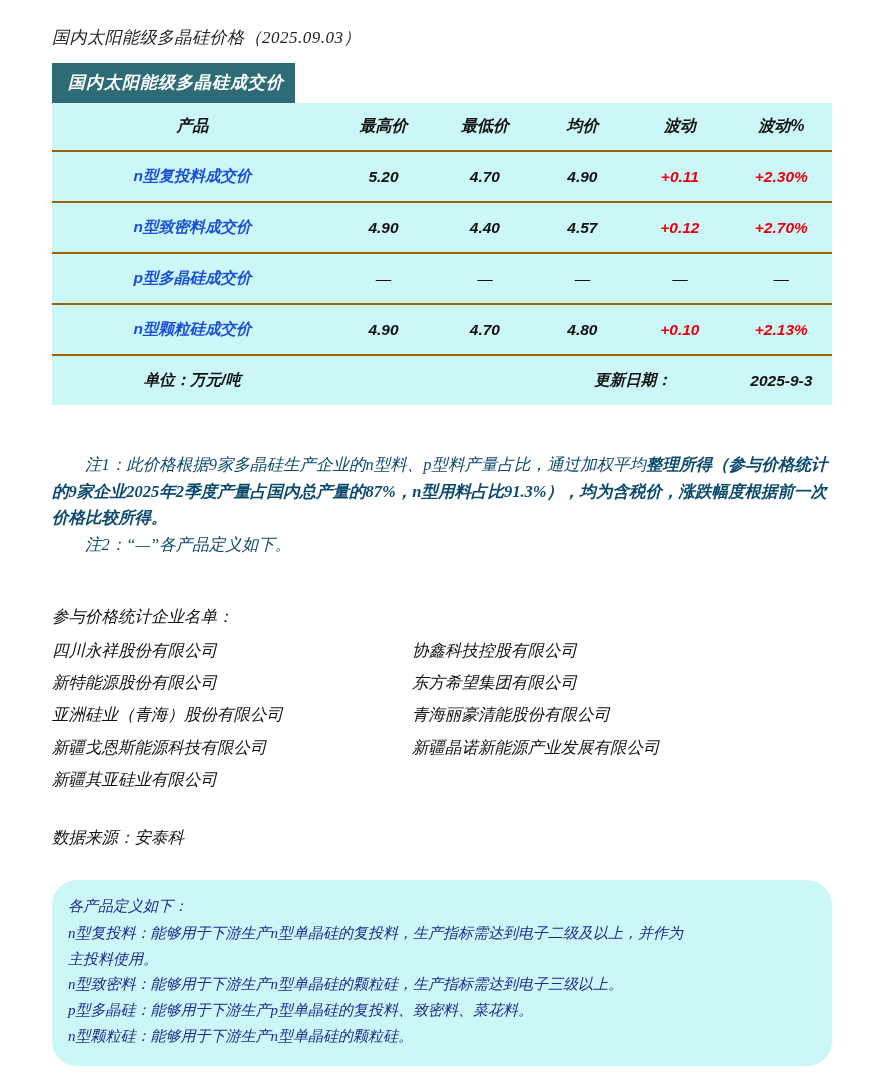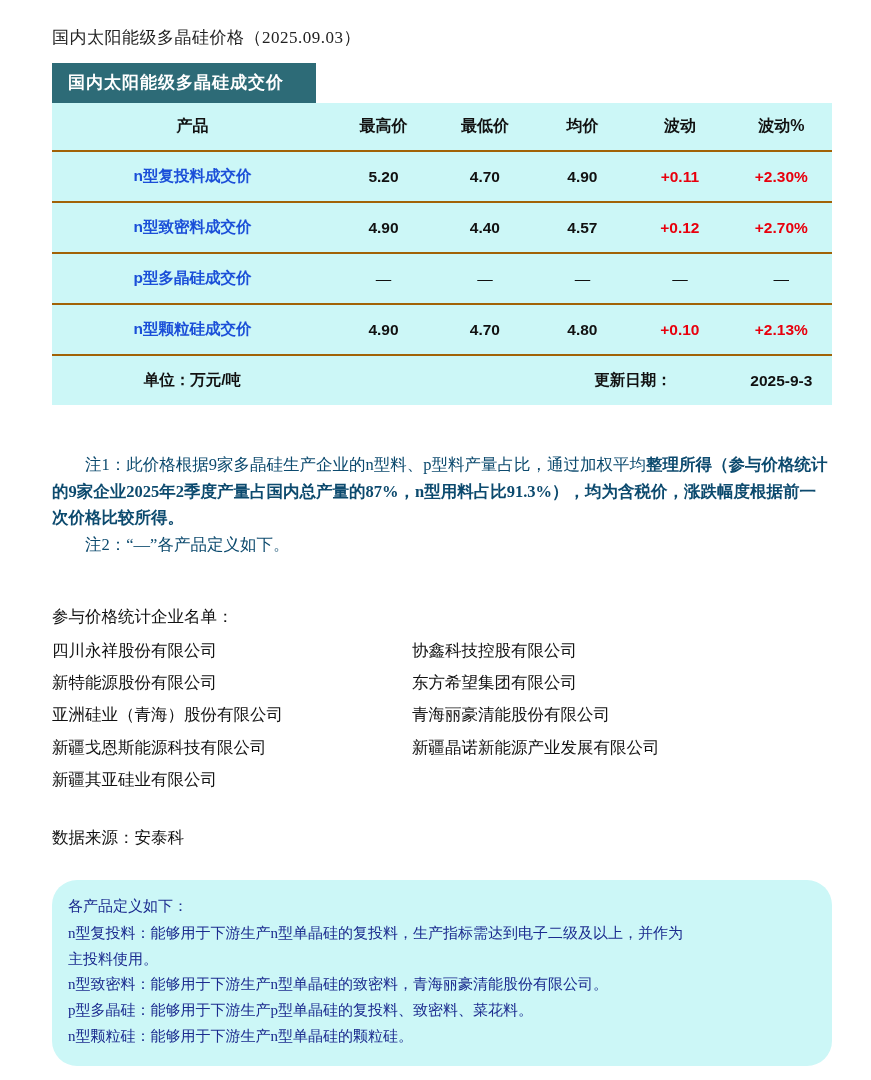--- a/index.html
+++ b/index.html
@@ -14,38 +14,39 @@
     color: #1a1a1a;
     position: relative;
     overflow: hidden;
   }
   .page {
     width: 871px;
     height: 832px;
     box-sizing: border-box;
     padding: 22px 40px 0 52px;
     position: relative;
+    font-style: italic;
   }
   .doc-title {
     font-size: 17px;
     letter-spacing: 0.5px;
     margin: 4px 0 14px 0;
     color: #222;
   }
   
   .table-wrap {
     width: 780px;
   }
   .table-caption {
     display: inline-block;
     background: #2d6b77;
     color: #ffffff;
     font-size: 17px;
     font-weight: bold;
-    padding: 8px 32px 9px 16px;
+    padding: 8px 11px 9px 16px;
     letter-spacing: 1px;
     font-family: "Liberation Sans", sans-serif;
   }
   table.price {
     border-collapse: collapse;
     width: 780px;
     table-layout: fixed;
     background: #ccf7f7;
     font-family: "Liberation Sans", sans-serif;
   }
@@ -243,18 +244,18 @@
       <div>新疆其亚硅业有限公司</div>
       <div></div>
     </div>
     <div class="source">数据来源：安泰科</div>
   </div>
 
   <div class="defs">
     <div class="d-head">各产品定义如下：</div>
     <div class="d-row">n型复投料：能够用于下游生产n型单晶硅的复投料，生产指标需达到电子二级及以上，并作为</div>
     <div class="d-row">主投料使用。</div>
-    <div class="d-row">n型致密料：能够用于下游生产n型单晶硅的致密料，青海丽豪清能股份有限公司。</div>
+    <div class="d-row">n型致密料：能够用于下游生产n型单晶硅的颗粒硅，生产指标需达到电子三级以上。</div>
     <div class="d-row">p型多晶硅：能够用于下游生产p型单晶硅的复投料、致密料、菜花料。</div>
     <div class="d-row">n型颗粒硅：能够用于下游生产n型单晶硅的颗粒硅。</div>
   </div>
 
 </div>
 
 </body></html>

